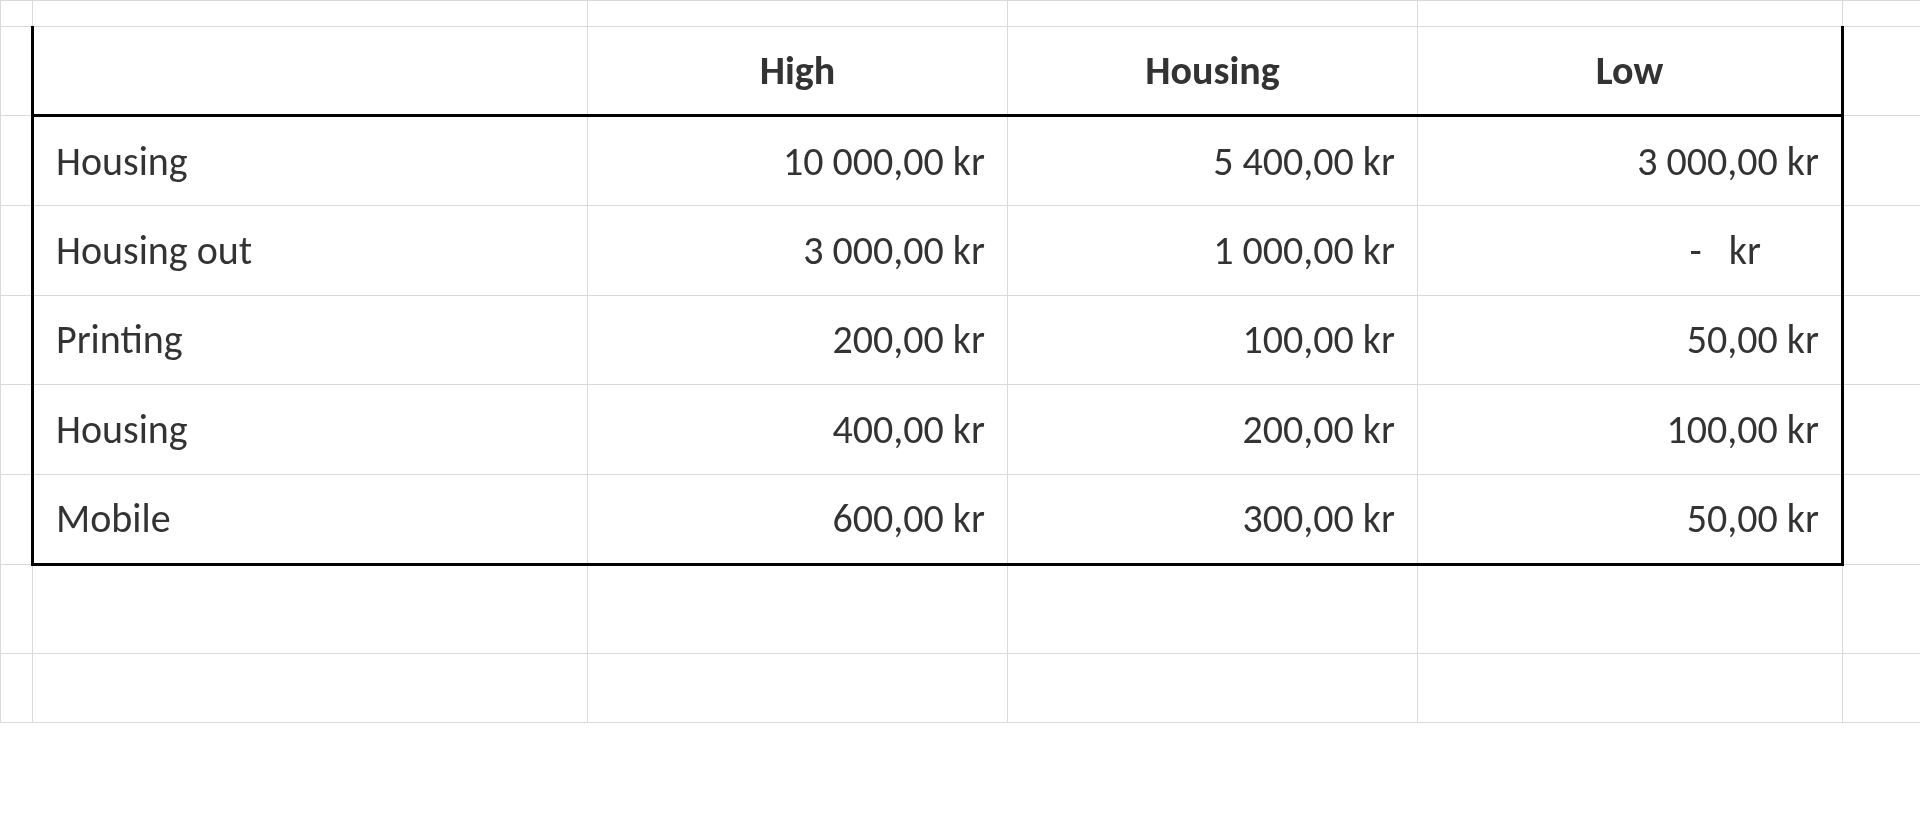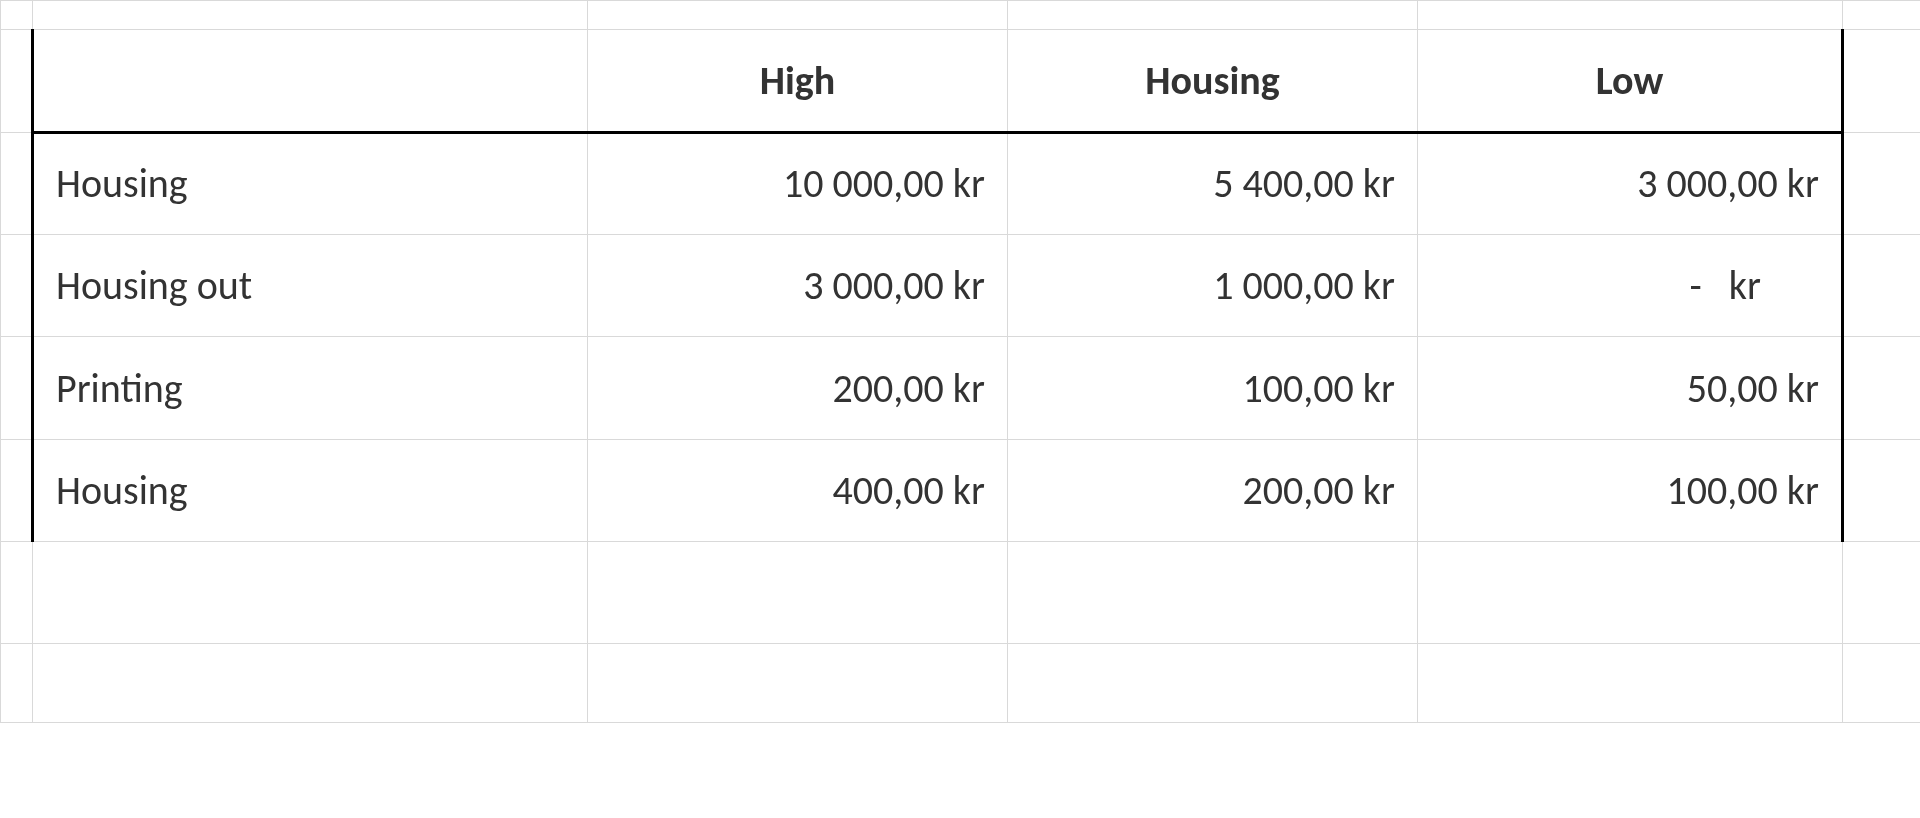--- a/index.html
+++ b/index.html
@@ -117,20 +117,28 @@
       <td></td>
     </tr>
     <tr>
       <td></td>
       <td class="lbl bl-heavy">Housing</td>
       <td class="num">400,00 kr</td>
       <td class="num">200,00 kr</td>
       <td class="num br-heavy">100,00 kr</td>
       <td></td>
     </tr>
+    <tr>
+      <td></td>
+      <td class="lbl bl-heavy bb-heavy">Mobile</td>
+      <td class="num bb-heavy">600,00 kr</td>
+      <td class="num bb-heavy">300,00 kr</td>
+      <td class="num bb-heavy br-heavy">50,00 kr</td>
+      <td></td>
+    </tr>
 
 
     <tr>
       <td></td>
           <td></td>
           <td></td>
           <td></td>
           <td></td>
           <td></td>
     </tr>

